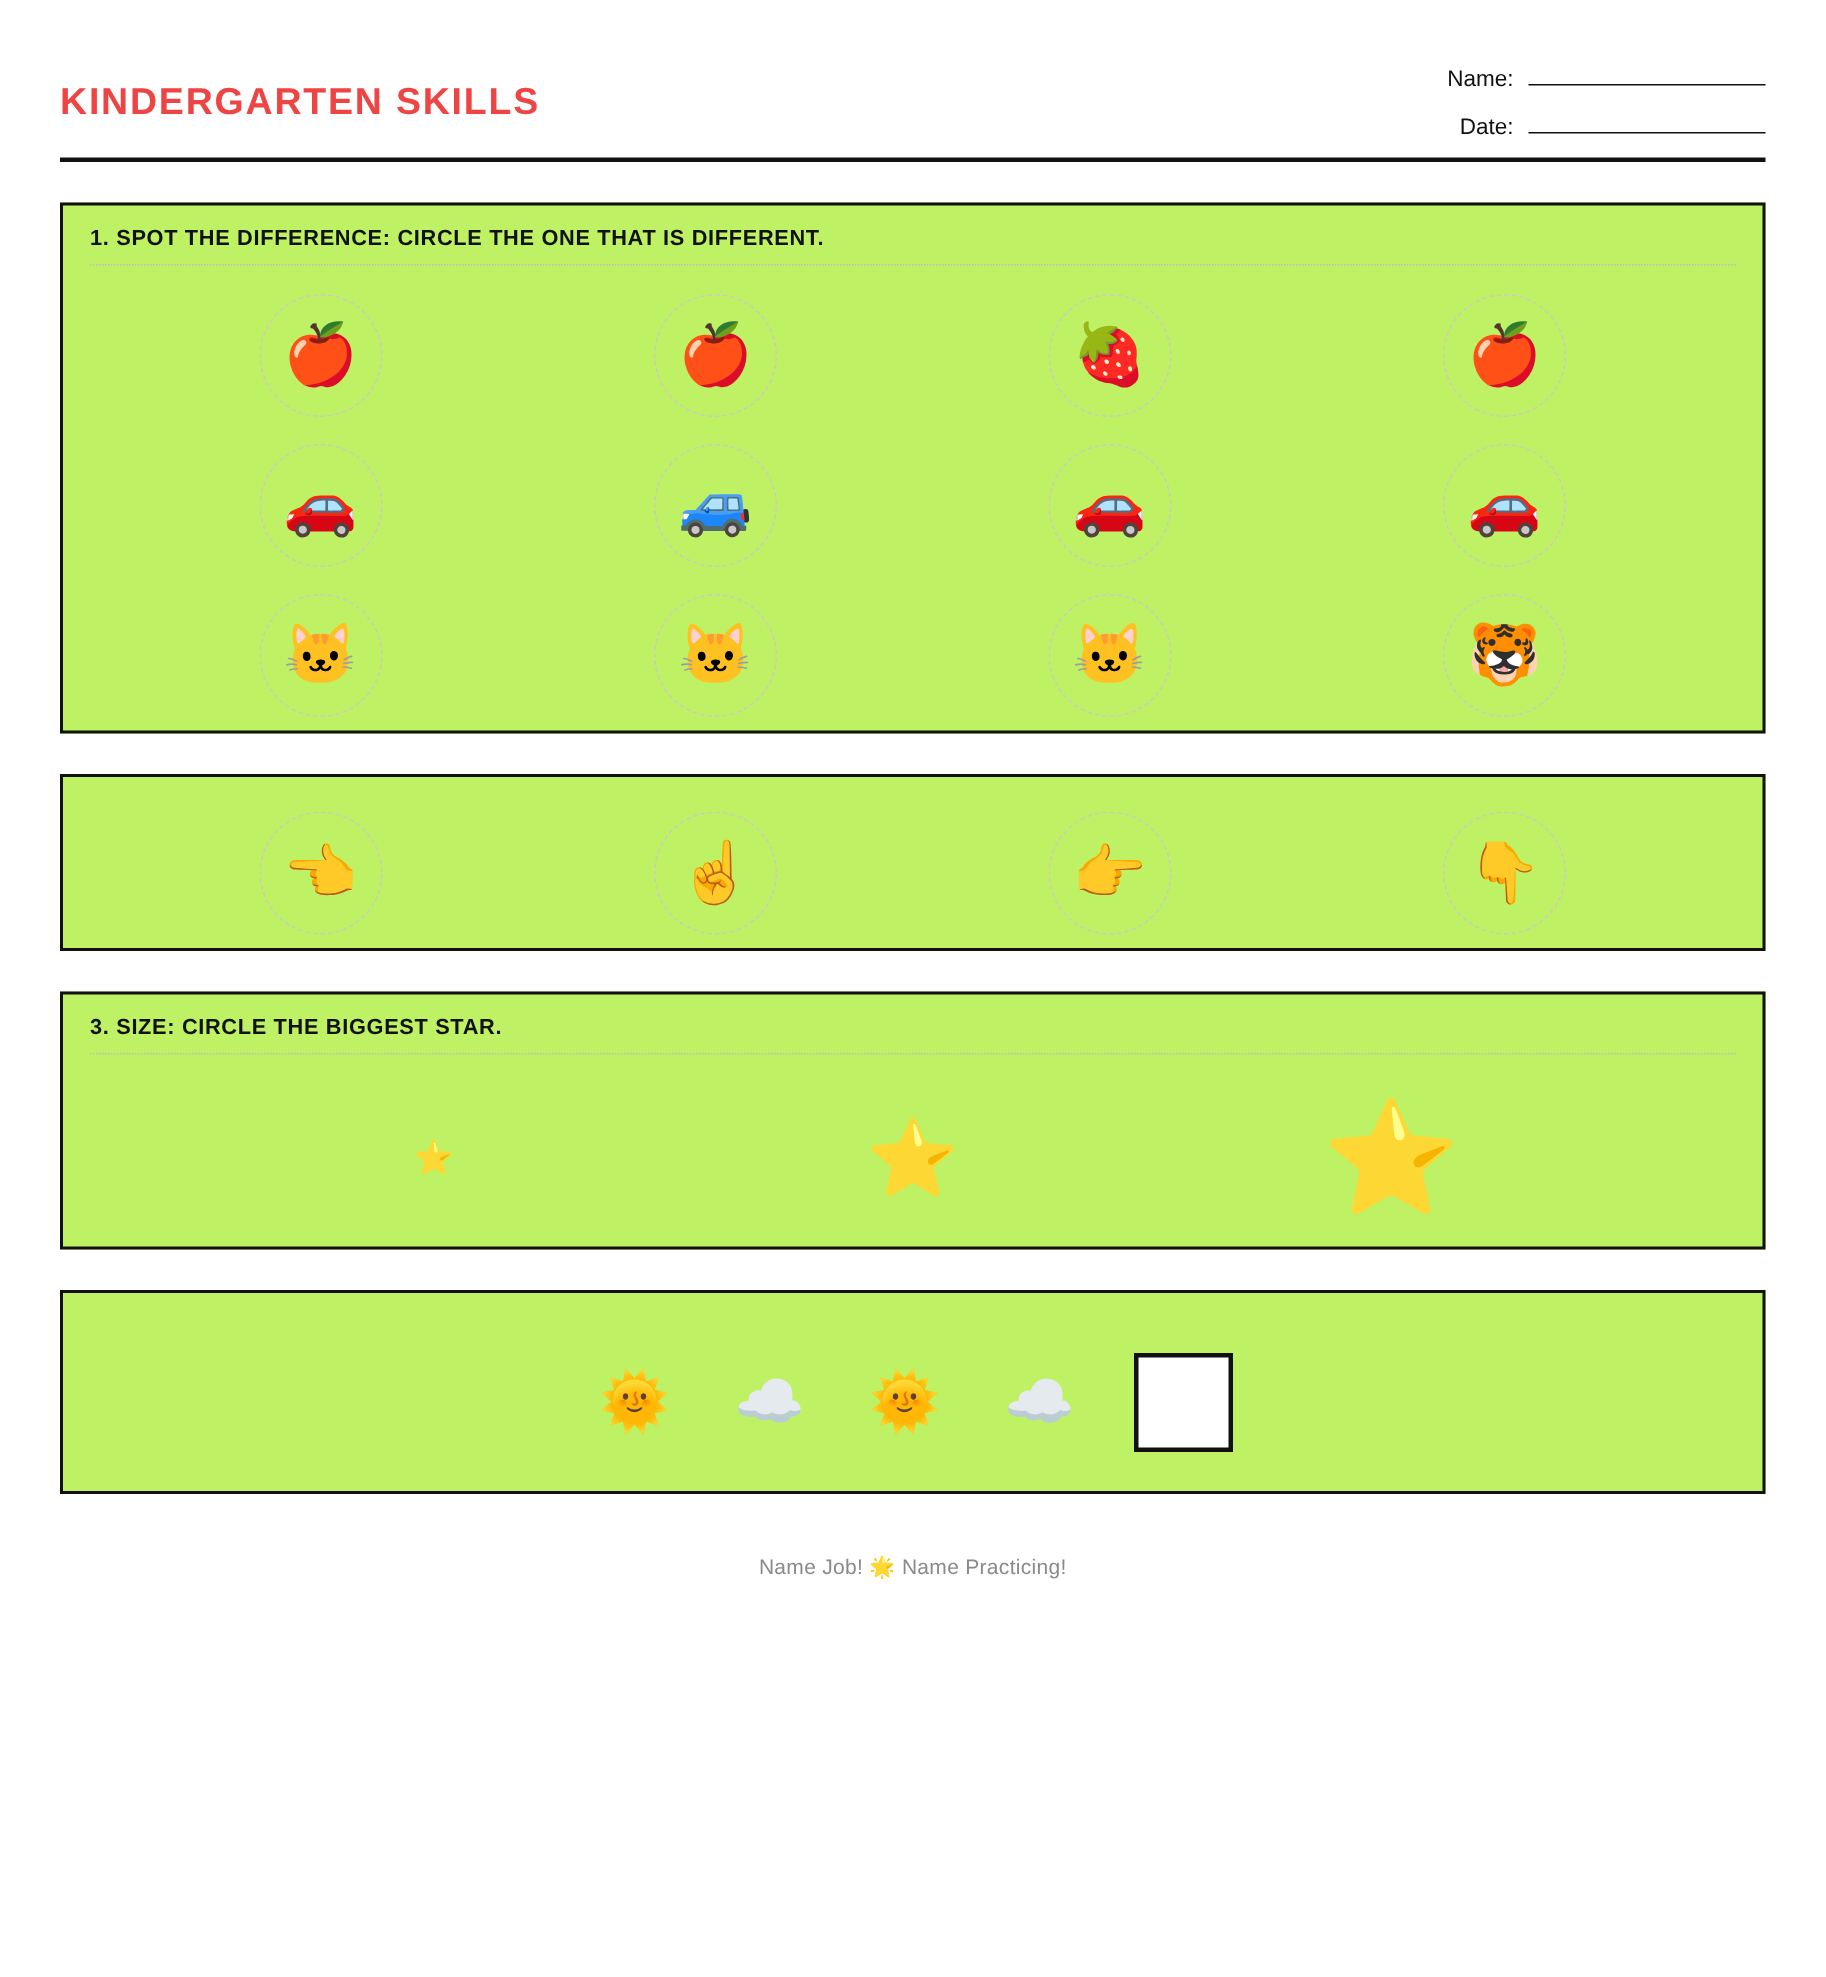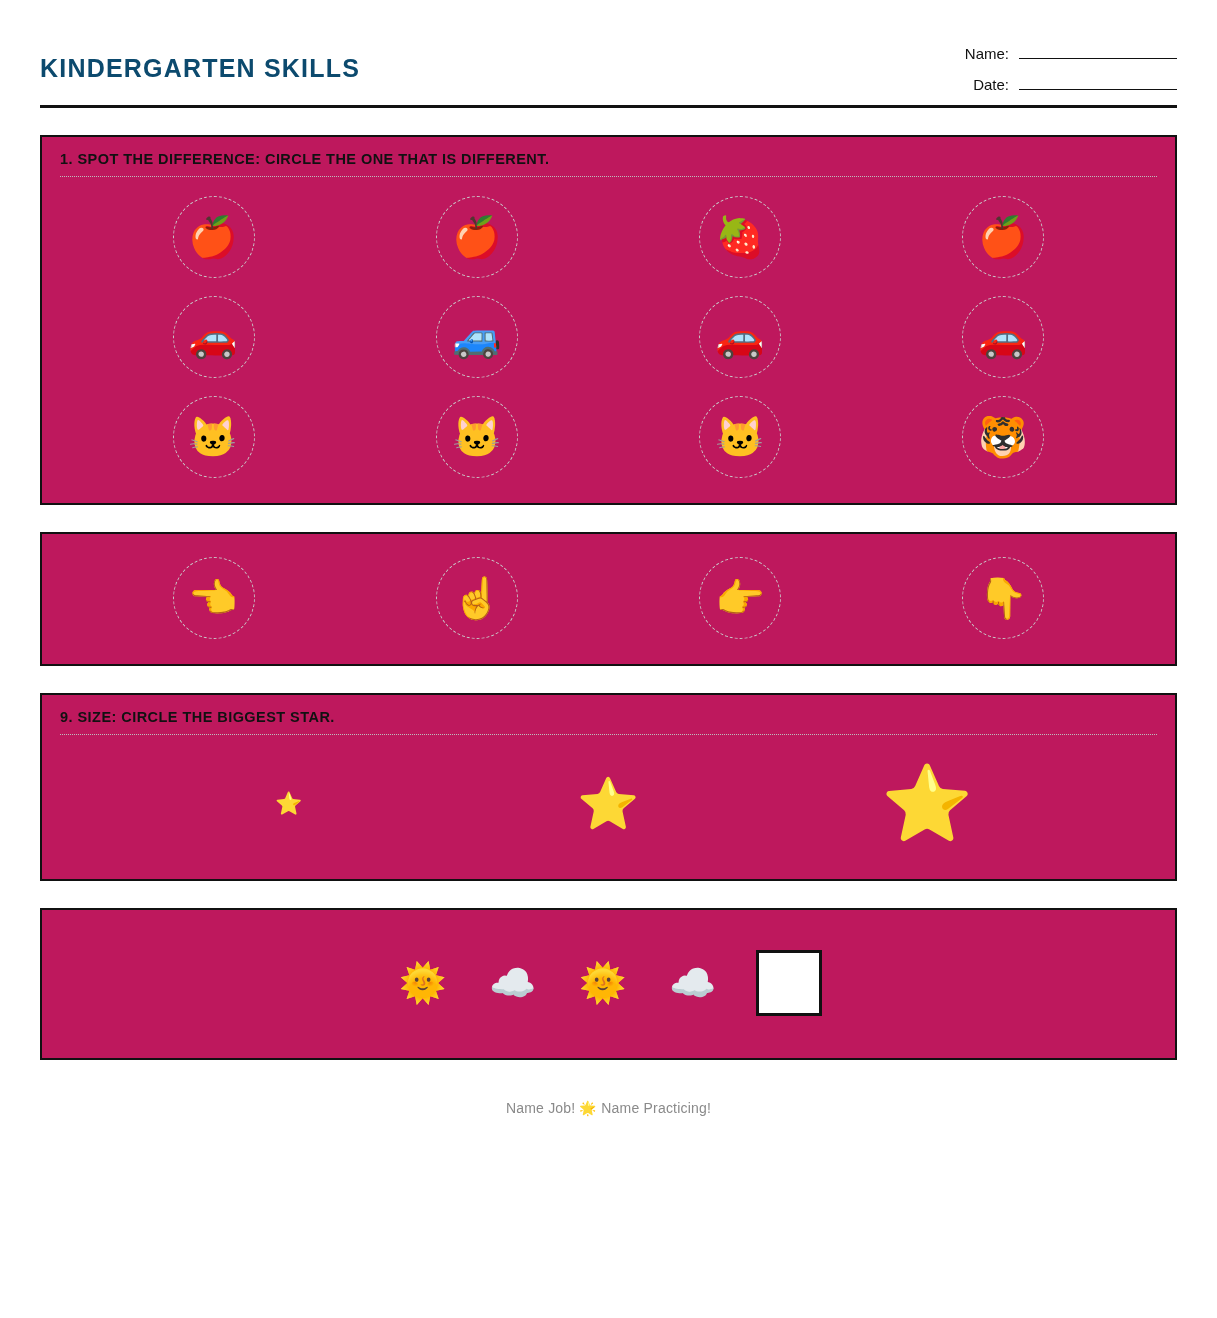--- a/index.html
+++ b/index.html
@@ -29,21 +29,21 @@
     display: flex;
     align-items: flex-end;
     justify-content: space-between;
     border-bottom: 3px solid #111111;
     box-sizing: border-box;
   }
   .worksheet-title {
     font-size: 25px;
     font-weight: bold;
     letter-spacing: 1.2px;
-    color: #0c4a6e;
+    color: #ef4444;
     padding-bottom: 22px;
     margin: 0;
     white-space: nowrap;
   }
   .meta-block {
     padding-bottom: 12px;
     display: flex;
     flex-direction: column;
     gap: 14px;
     align-items: flex-end;
@@ -62,22 +62,22 @@
     width: 158px;
     border-bottom: 1.5px solid #111111;
     height: 13px;
   }
 
   
   .section {
     border: 2.5px solid #111111;
     box-sizing: border-box;
     margin-top: 27px;
-    padding: 14px 18px 16px 18px;
-    background: #be185d;
+    padding: 14px 18px 0 18px;
+    background: #bef264;
   }
   .section-title {
     font-size: 14.5px;
     font-weight: bold;
     letter-spacing: 0.45px;
     color: #111111;
     margin: 0 0 10px 0;
     padding-bottom: 9px;
     border-bottom: 1.5px dotted #bdbdbd;
     white-space: nowrap;
@@ -239,21 +239,21 @@
       <div class="item-cell">
         <span class="emoji">👉</span>
       </div>
       <div class="item-cell">
         <span class="emoji">👇</span>
       </div>
     </div>
   </div>
 
   <div class="section">
-    <div class="section-title">9. SIZE: CIRCLE THE BIGGEST STAR.</div>
+    <div class="section-title">3. SIZE: CIRCLE THE BIGGEST STAR.</div>
 
     <div class="star-row">
       <div class="star-cell">
         <span class="star-sm">⭐</span>
       </div>
       <div class="star-cell">
         <span class="star-md">⭐</span>
       </div>
       <div class="star-cell">
         <span class="star-lg">⭐</span>

